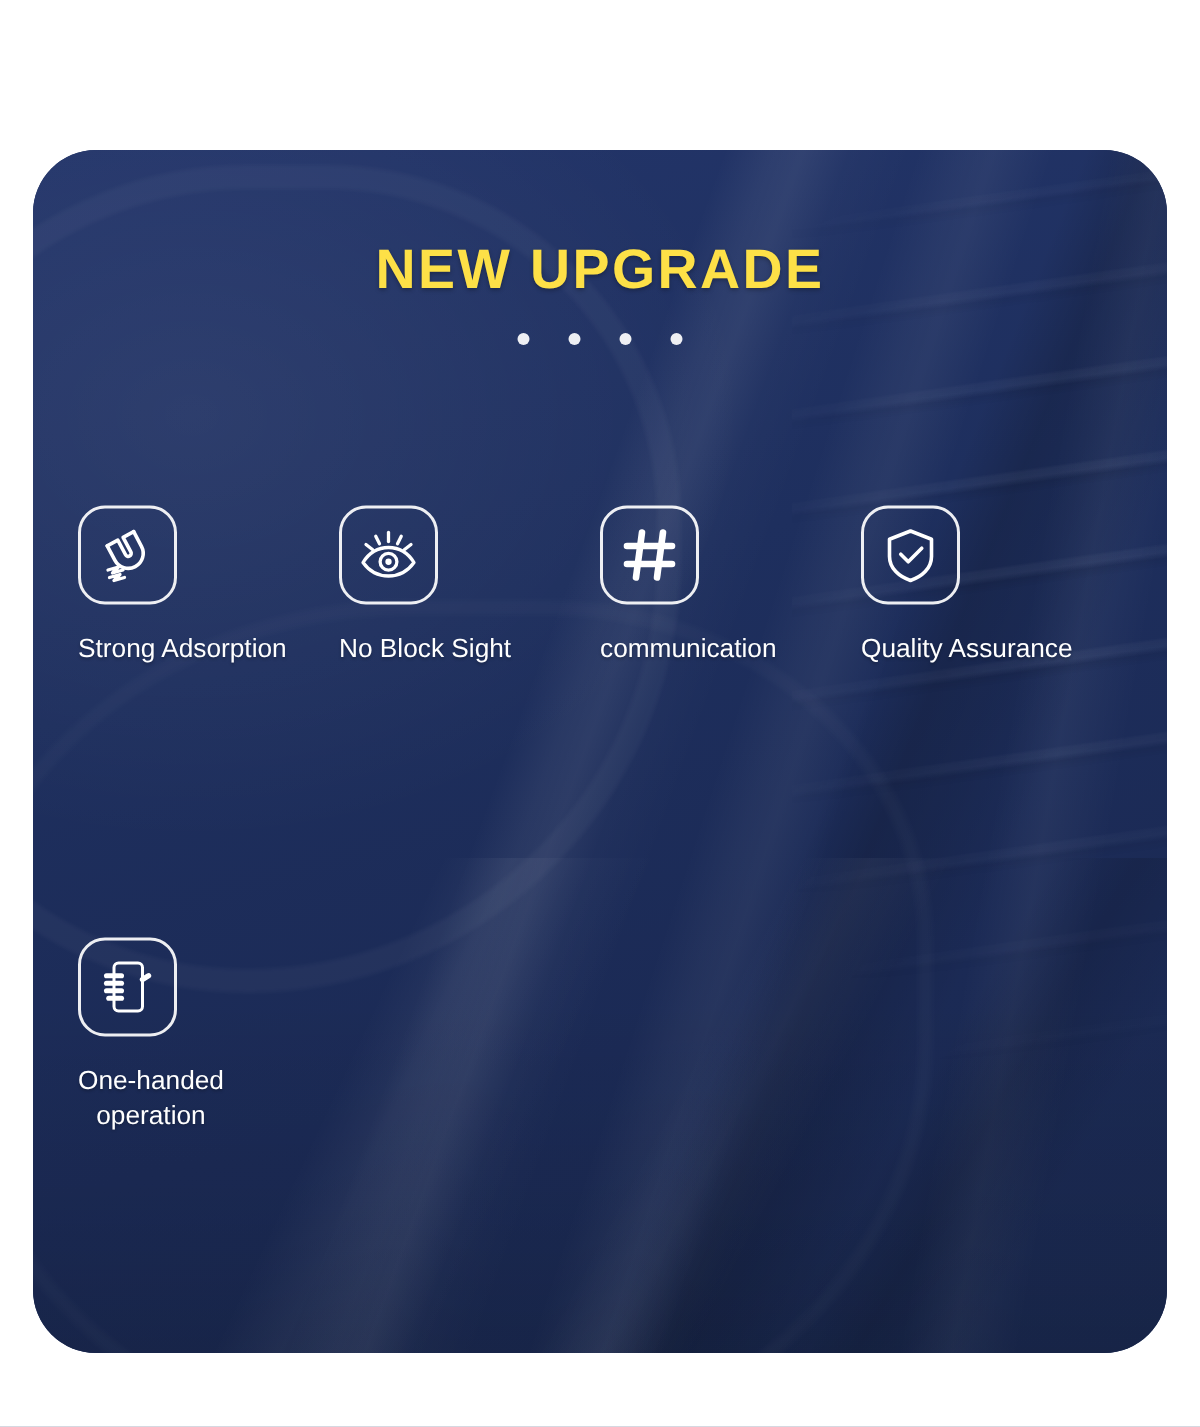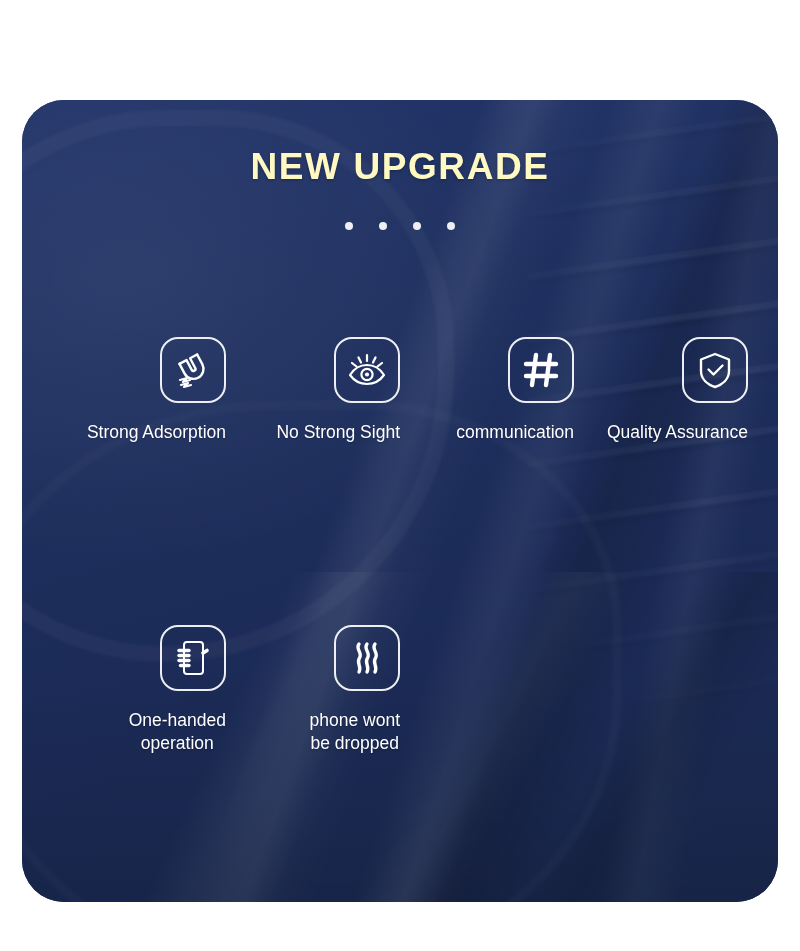--- a/index.html
+++ b/index.html
@@ -155,25 +155,25 @@
   }
 
   
   .content {
     position: absolute;
     inset: 0;
   }
 
   .headline {
     position: absolute;
-    top: 46px;
+    top: 59px;
     left: 0;
     width: 100%;
     text-align: center;
-    color: #fef9c3;
+    color: #fde047;
     font-size: 37px;
     font-weight: bold;
     letter-spacing: 1.6px;
     text-shadow: 0 1px 3px rgba(0,0,0,0.28);
   }
 
   .dots {
     position: absolute;
     top: 122px;
     left: 0;
@@ -196,21 +196,21 @@
     width: 696px;
     display: grid;
     grid-template-columns: repeat(4, 1fr);
   }
   .grid.row1 { top: 237px; }
   .grid.row2 { top: 525px; }
 
   .feature {
     display: flex;
     flex-direction: column;
-    align-items: flex-end;
+    align-items: flex-start;
   }
 
   .icon-box {
     width: 66px;
     height: 66px;
     border: 2px solid rgba(255,255,255,0.92);
     border-radius: 18px;
     display: flex;
     align-items: center;
     justify-content: center;
@@ -277,21 +277,21 @@
               <path d="M22 7 L22 13"></path>
               <path d="M13.5 9.5 L16 14.5"></path>
               <path d="M30.5 9.5 L28 14.5"></path>
               <path d="M7 15 L11.5 18.5"></path>
               <path d="M37 15 L32.5 18.5"></path>
               <path d="M5 27 C10 19 16 17 22 17 C28 17 34 19 39 27 C34 34 28 36 22 36 C16 36 10 34 5 27 Z"></path>
               <circle cx="22" cy="26.5" r="5.6"></circle>
               <circle cx="22" cy="26.5" r="2.1" fill="#ffffff" stroke="none"></circle>
             </svg>
           </div>
-          <div class="feature-label">No Strong Sight</div>
+          <div class="feature-label">No Block Sight</div>
         </div>
 
         <div class="feature">
           <div class="icon-box">
             <svg width="44" height="44" viewBox="0 0 44 44" fill="none" stroke="#ffffff" stroke-width="4.4" stroke-linecap="round" stroke-linejoin="round">
               <path d="M7 16 L37 16"></path>
               <path d="M7 28 L37 28"></path>
               <path d="M17 7 L13 37"></path>
               <path d="M31 7 L27 37"></path>
             </svg>
@@ -322,30 +322,19 @@
               <path d="M8 19.5 L18 19.5" stroke-width="3.4"></path>
               <path d="M8 24.5 L18 24.5" stroke-width="3.4"></path>
               <path d="M9.5 29.5 L18 29.5" stroke-width="3.4"></path>
             </svg>
           </div>
           <div class="feature-label">One-handed
 operation</div>
         </div>
 
 
-        <div class="feature">
-          <div class="icon-box">
-            <svg width="44" height="44" viewBox="0 0 44 44" fill="none" stroke="#ffffff" stroke-width="3.4" stroke-linecap="round" stroke-linejoin="round">
-              <path d="M14 8 C10 13 18 17 14.5 22 C11 27 17 30 14 36"></path>
-              <path d="M22 8 C18 13 26 17 22.5 22 C19 27 25 30 22 36"></path>
-              <path d="M30 8 C26 13 34 17 30.5 22 C27 27 33 30 30 36"></path>
-            </svg>
-          </div>
-          <div class="feature-label">phone wont
-be dropped</div>
-        </div>
 
 
       </div>
 
     </div>
   </div>
 </div>
 
 </body></html>

